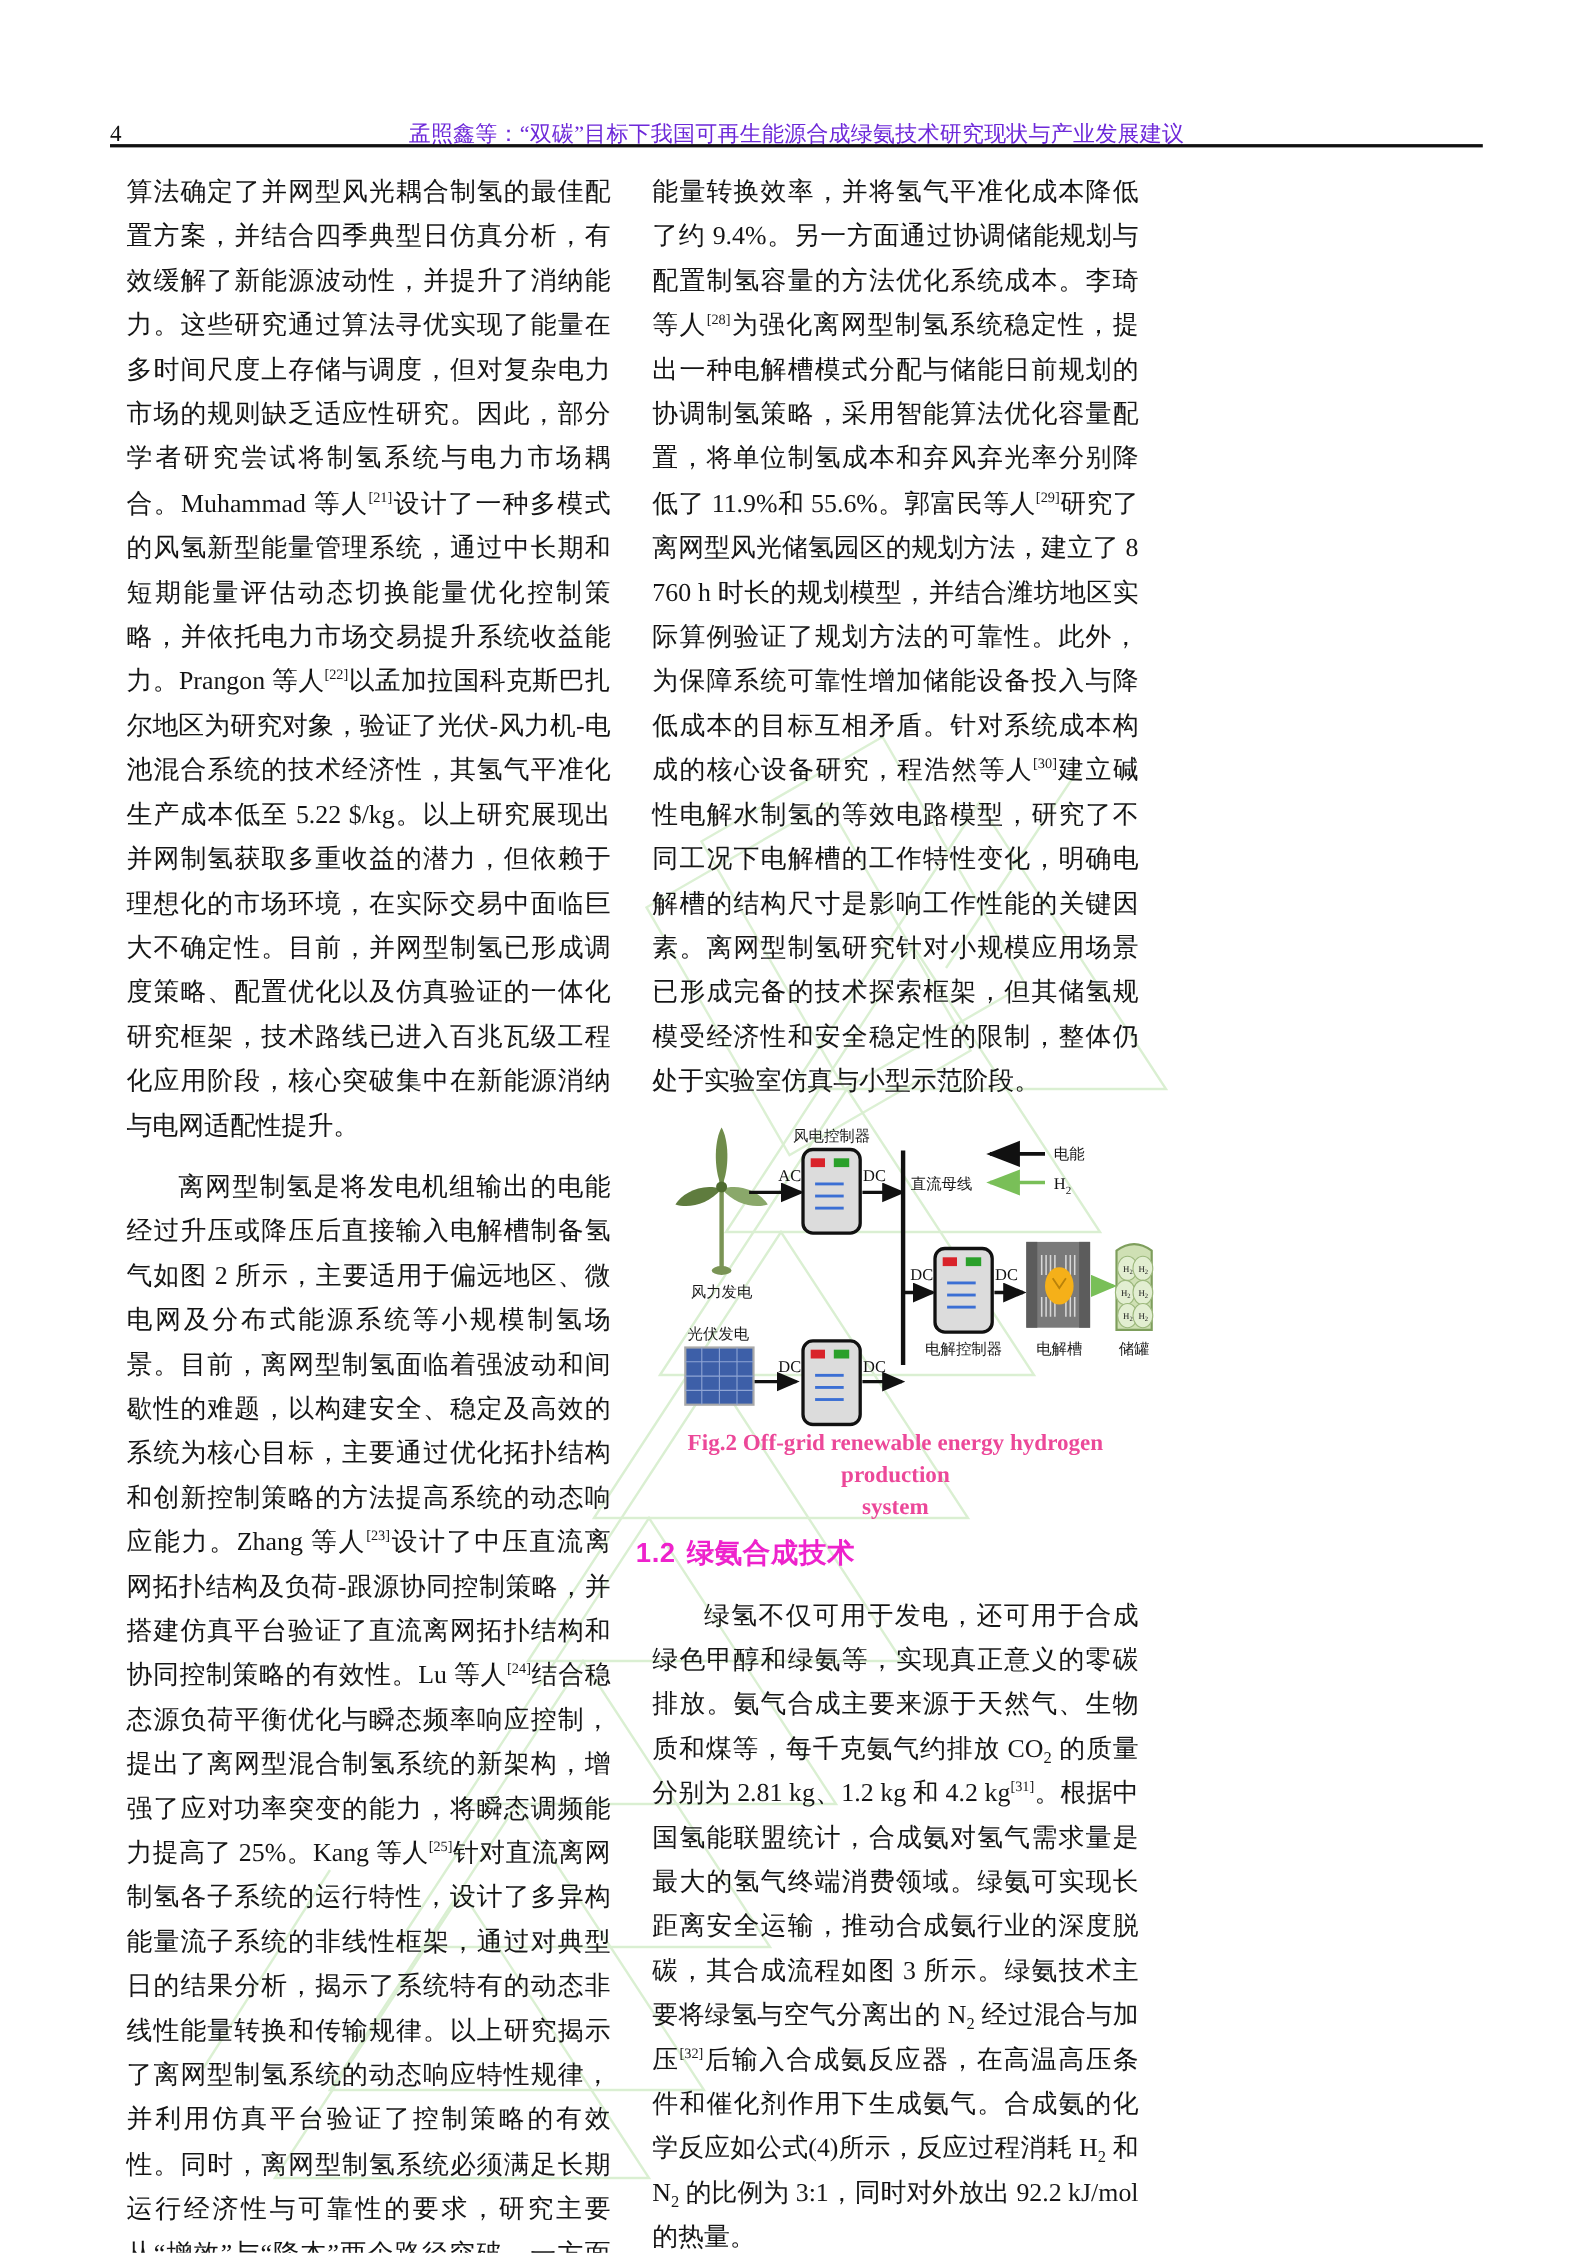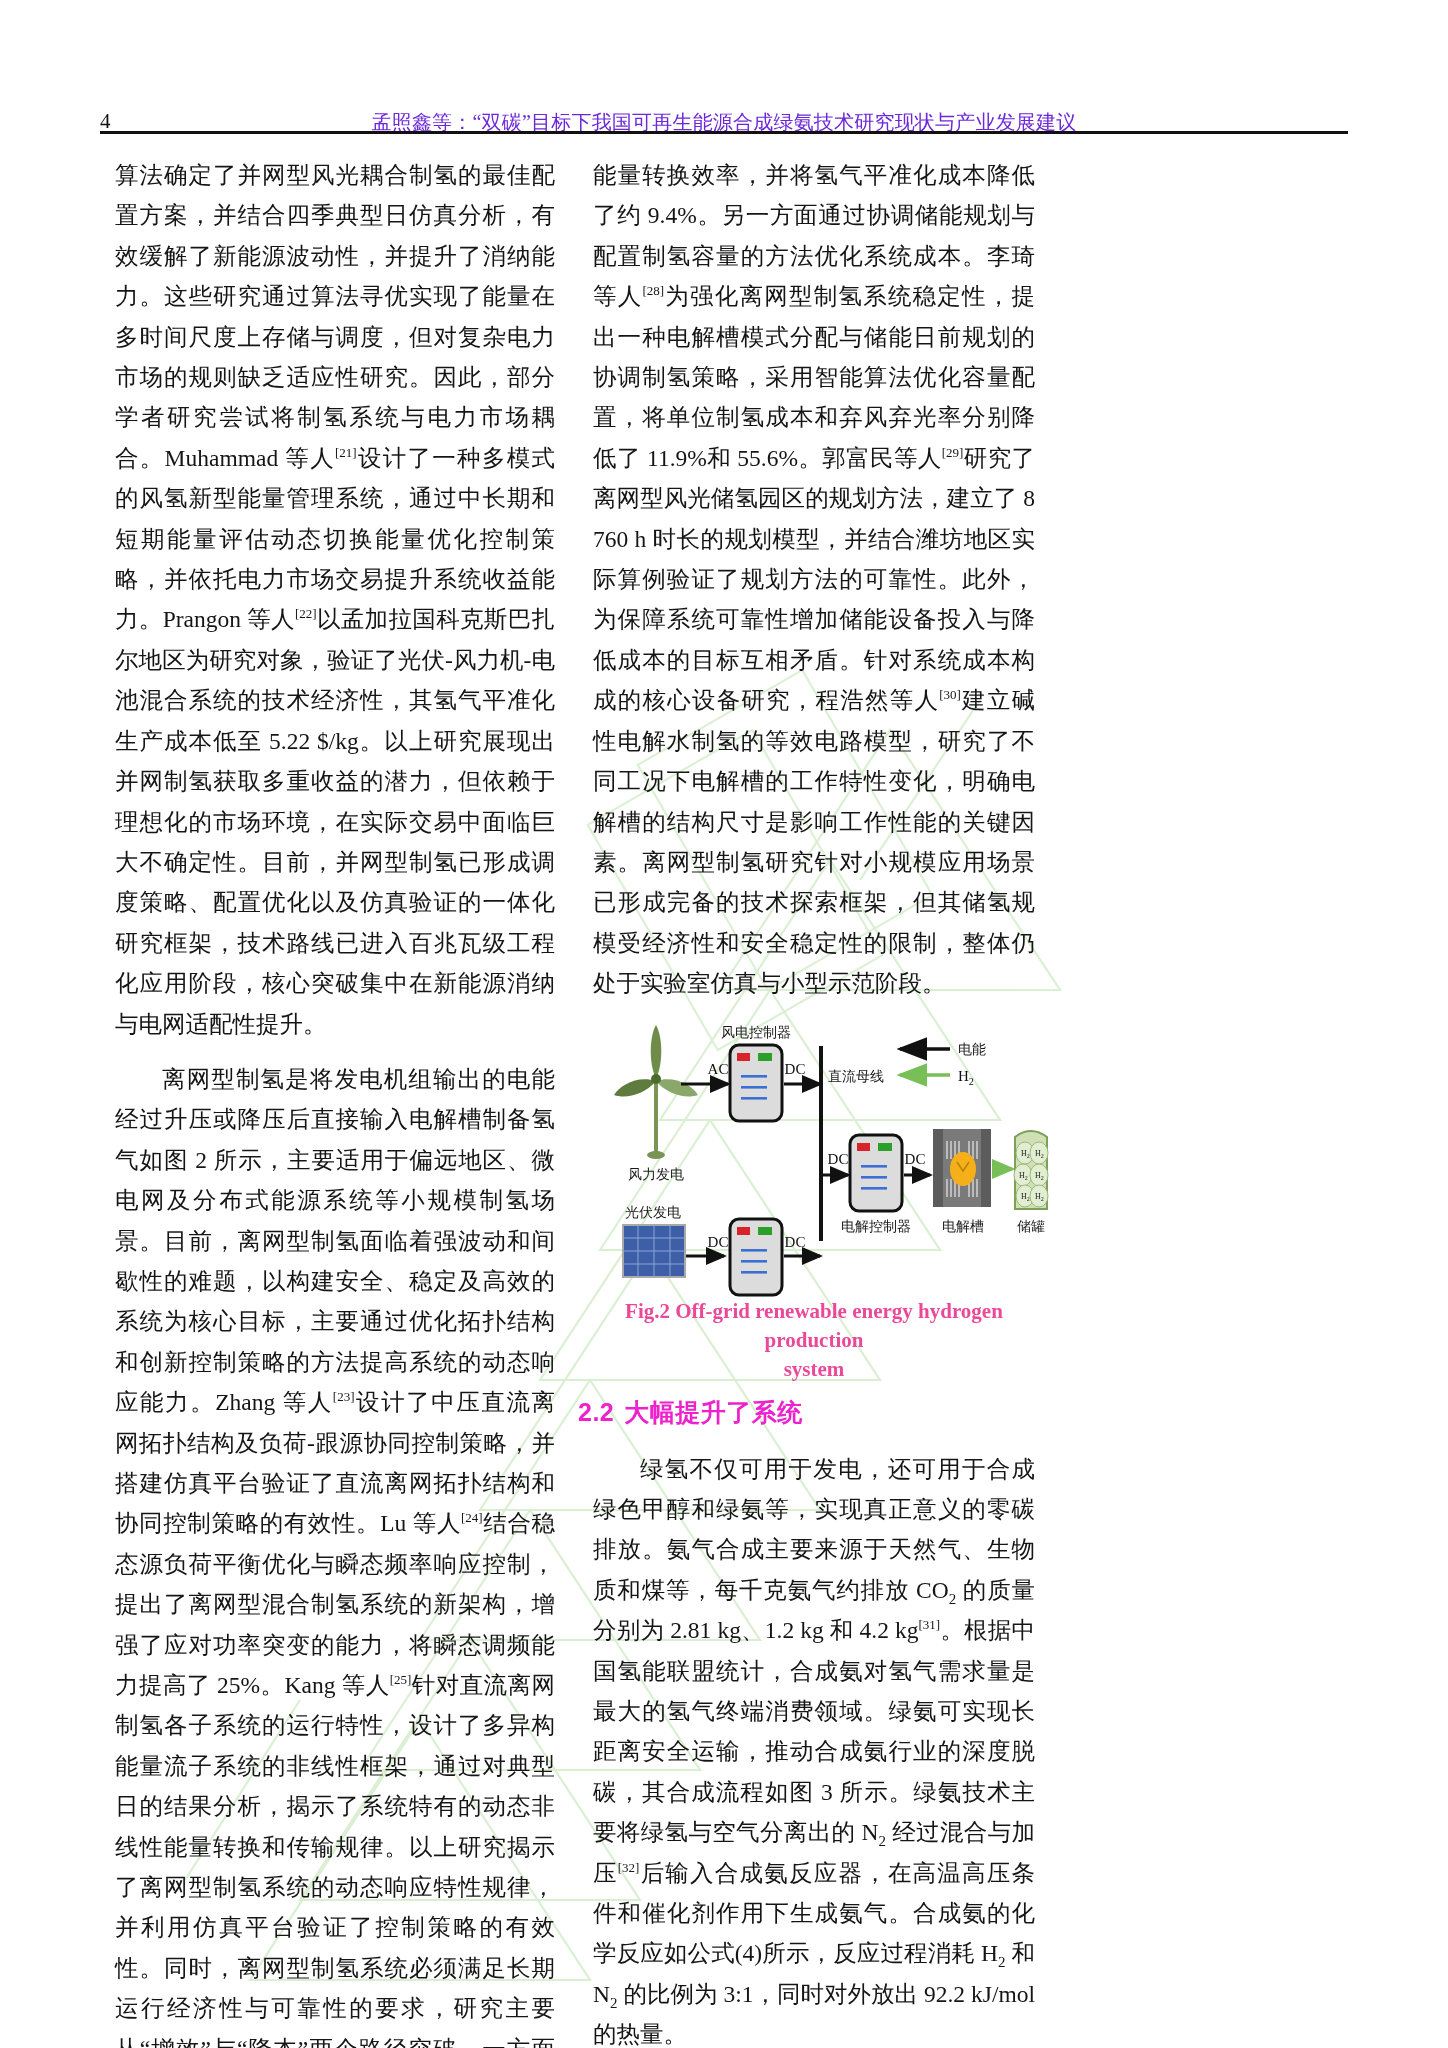--- a/index.html
+++ b/index.html
@@ -365,21 +365,21 @@
             </g>
             <text class="fig-label-lat" x="217" y="228" text-anchor="middle">DC</text>
             <line x1="206" y1="237" x2="242" y2="237" stroke="#111" stroke-width="3" marker-end="url(#ablk)"></line>
           </svg>
         </div>
         <div class="fig-caption-en">Fig.2 Off-grid renewable energy hydrogen production</div>
         <div class="fig-caption-en">system</div>
       </div>
 
       <div class="sec-head">
-        <span class="num">2.2</span><span>大幅提升了系统</span>
+        <span class="num">1.2</span><span>绿氨合成技术</span>
       </div>
 
       <div class="para indent" id="rp2">绿氢不仅可用于发电，还可用于合成绿色甲醇和绿氨等，实现真正意义的零碳排放。氨气合成主要来源于天然气、生物质和煤等，每千克氨气约排放 CO<sub class="sb">2</sub> 的质量分别为 2.81 kg、1.2 kg 和 4.2 kg<sup class="ref">[31]</sup>。根据中国氢能联盟统计，合成氨对氢气需求量是最大的氢气终端消费领域。绿氨可实现长距离安全运输，推动合成氨行业的深度脱碳，其合成流程如图 3 所示。绿氨技术主要将绿氢与空气分离出的 N<sub class="sb">2</sub> 经过混合与加压<sup class="ref">[32]</sup>后输入合成氨反应器，在高温高压条件和催化剂作用下生成氨气。合成氨的化学反应如公式(4)所示，反应过程消耗 H<sub class="sb">2</sub> 和 N<sub class="sb">2</sub> 的比例为 3:1，同时对外放出 92.2 kJ/mol 的热量。</div>
 
       <div class="equation-row">
         <div class="eq-art">
           <svg viewBox="0 0 390 66" width="390" height="66" xmlns="http://www.w3.org/2000/svg">
             <defs>
               <marker id="eqa" markerWidth="5" markerHeight="5" refX="4.5" refY="2" orient="auto">
                 <path d="M0,0 L5,2 L0,4 z" fill="#555"></path>

